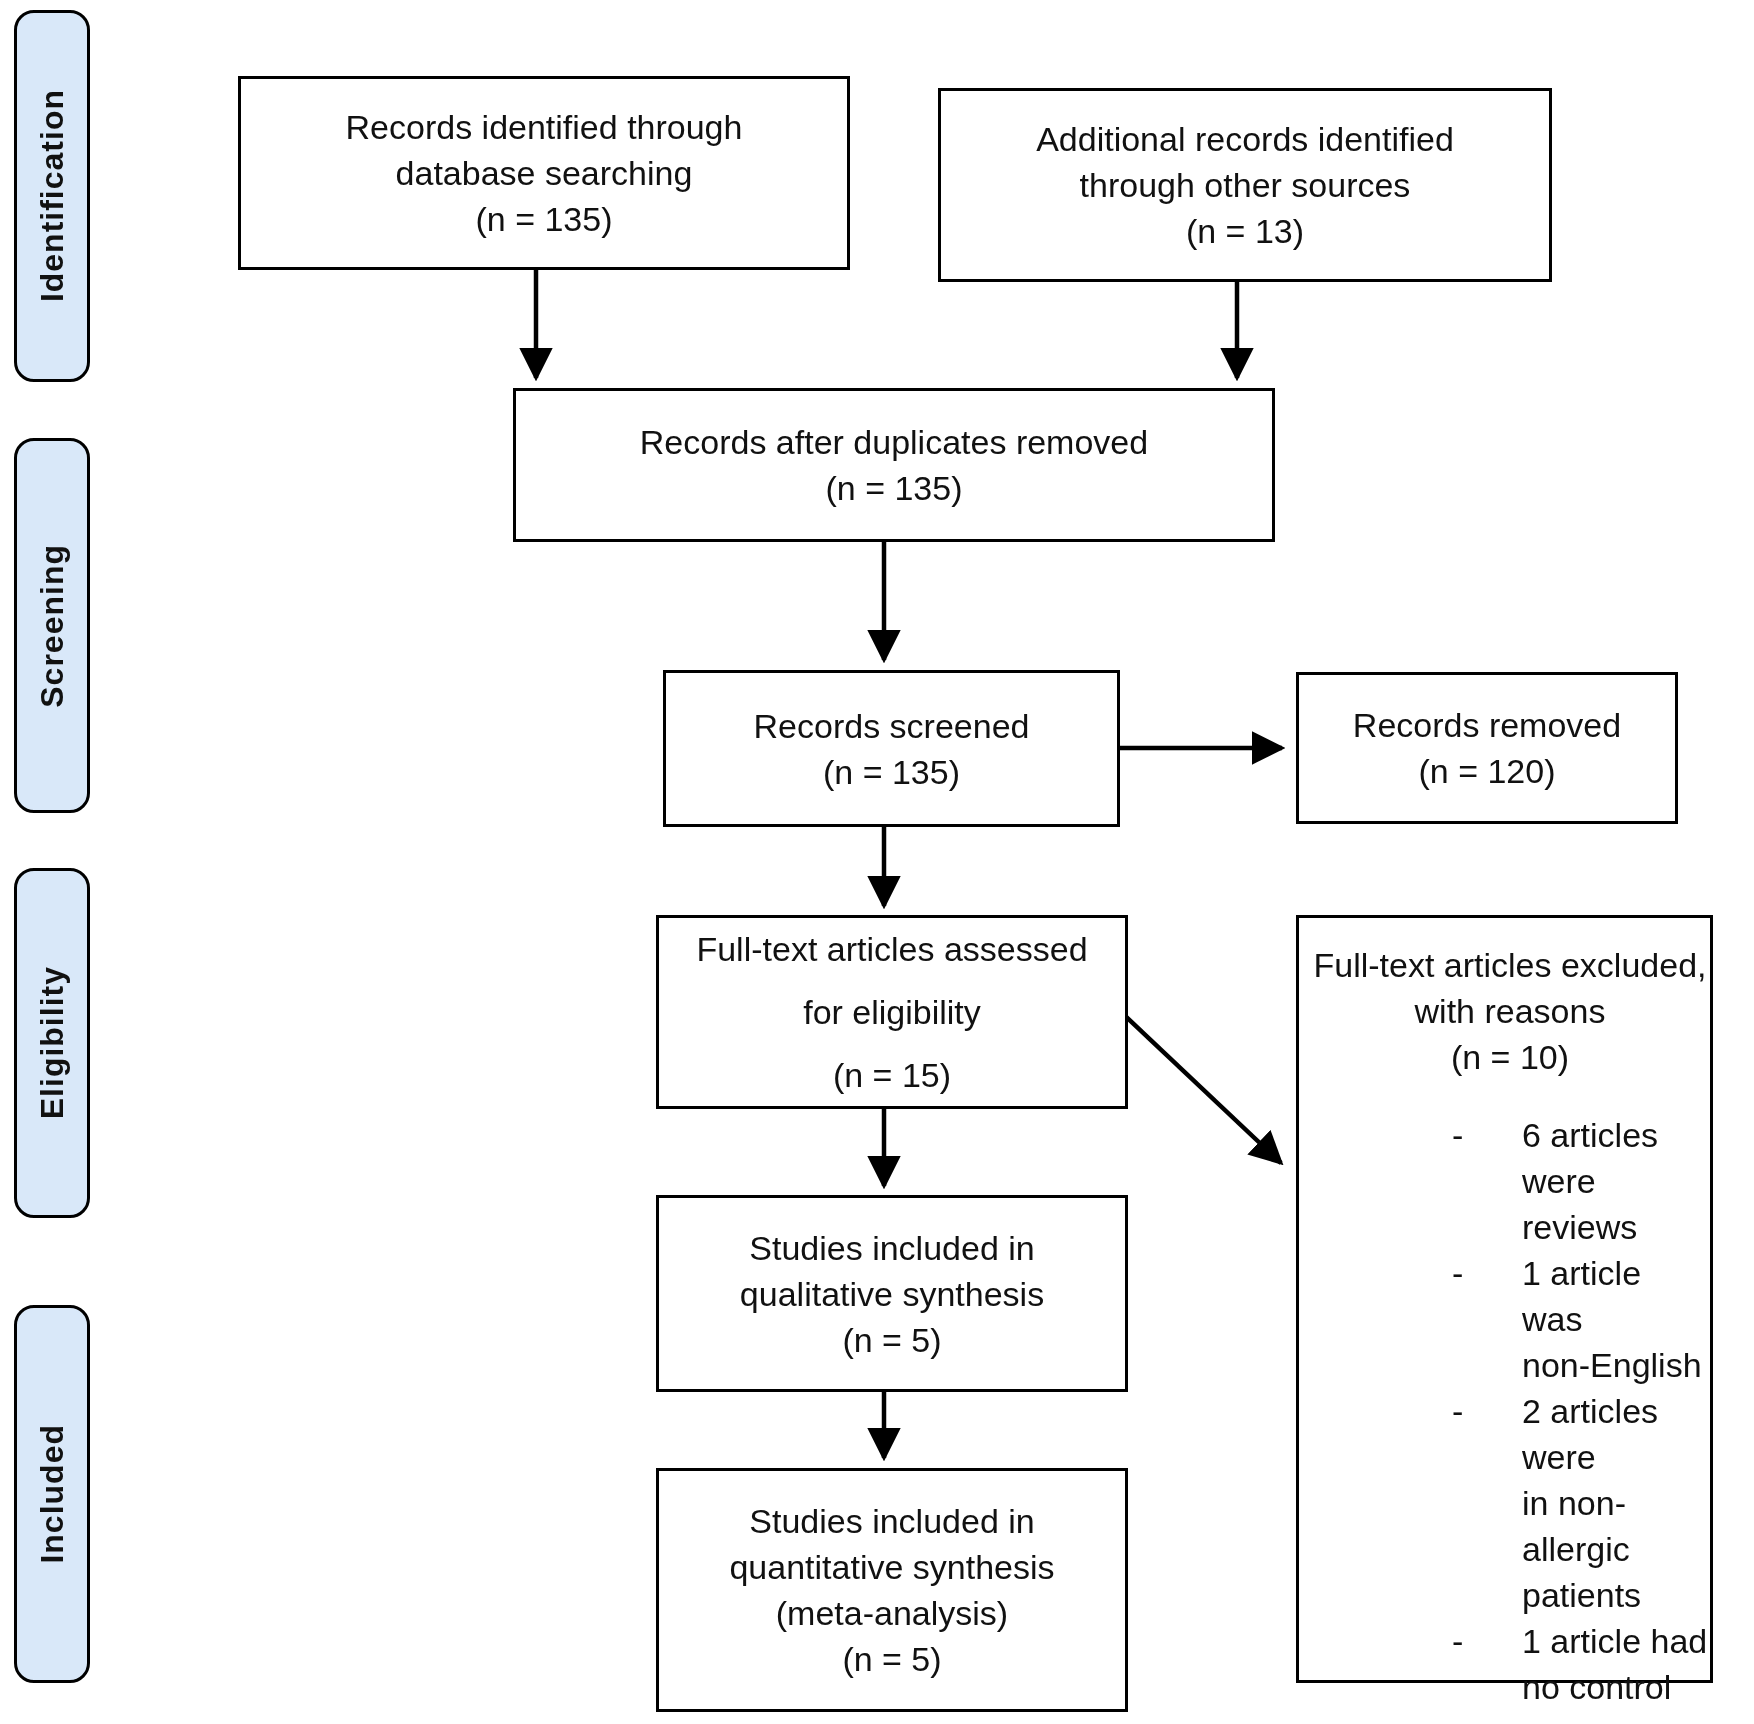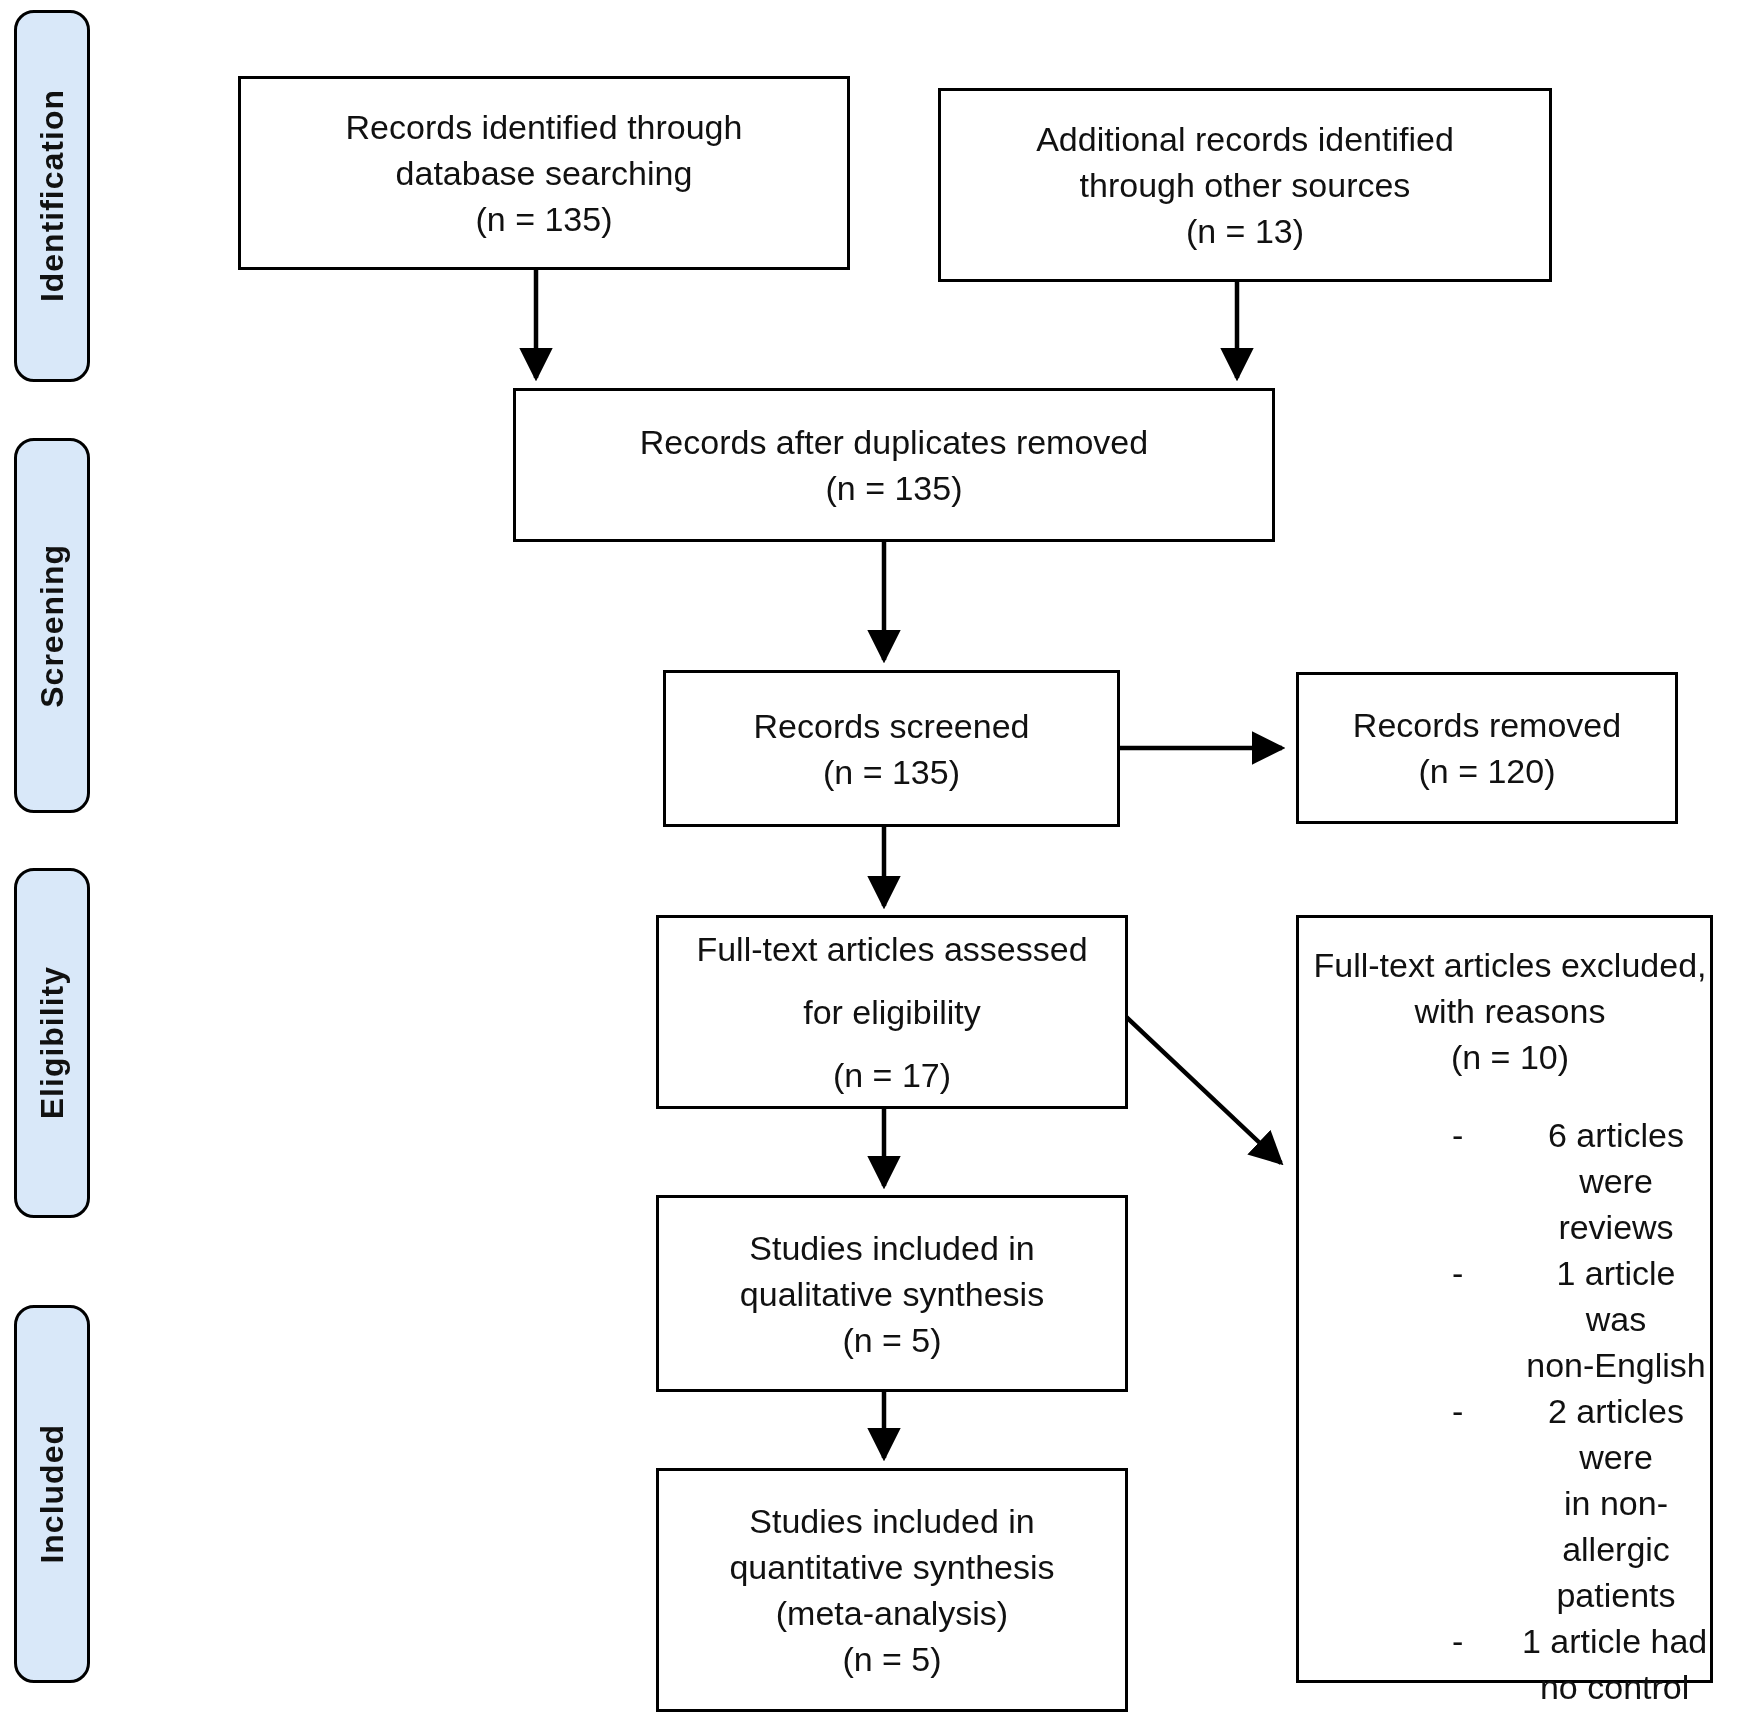--- a/index.html
+++ b/index.html
@@ -72,21 +72,21 @@
   }
   .excl-item {
     display: flex;
     align-items: flex-start;
   }
   .excl-dash {
     width: 22px;
     flex: 0 0 22px;
   }
   .excl-gap { width: 48px; flex: 0 0 48px; }
-  .excl-lines { text-align: center; }
+  .excl-lines { text-align: left; }
 </style>
 </head>
 <body>
 
 <div class="canvas">
 
   <svg class="arrows" viewBox="0 0 1754 1724" xmlns="http://www.w3.org/2000/svg">
     <defs>
       <marker id="ah" viewBox="0 0 10 10" refX="9" refY="5" markerWidth="7.5" markerHeight="7.5" orient="auto-start-reverse">
         <path d="M 0 0 L 10 5 L 0 10 z" fill="currentColor"></path>
@@ -138,21 +138,21 @@
   </div>
 
   <div class="fbox" style="left:1288px; top:672px; width:382px; height:152px;">
     <div class="bl">Records removed</div>
     <div class="bl">(n = 120)</div>
   </div>
 
   <div class="fbox" style="left:648px; top:915px; width:472px; height:194px;gap:17px;">
     <div class="bl">Full-text articles assessed</div>
     <div class="bl">for eligibility</div>
-    <div class="bl">(n = 17)</div>
+    <div class="bl">(n = 15)</div>
   </div>
 
   <div class="fbox excl-box" style="left:1288px; top:915px; width:417px; height:768px;padding-left:11px;">
     <div class="bl">Full-text articles excluded,</div>
     <div class="bl">with reasons</div>
     <div class="bl">(n = 10)</div>
 
     <div class="excl-list">
       <div class="excl-item">
         <span class="excl-dash">-</span>

